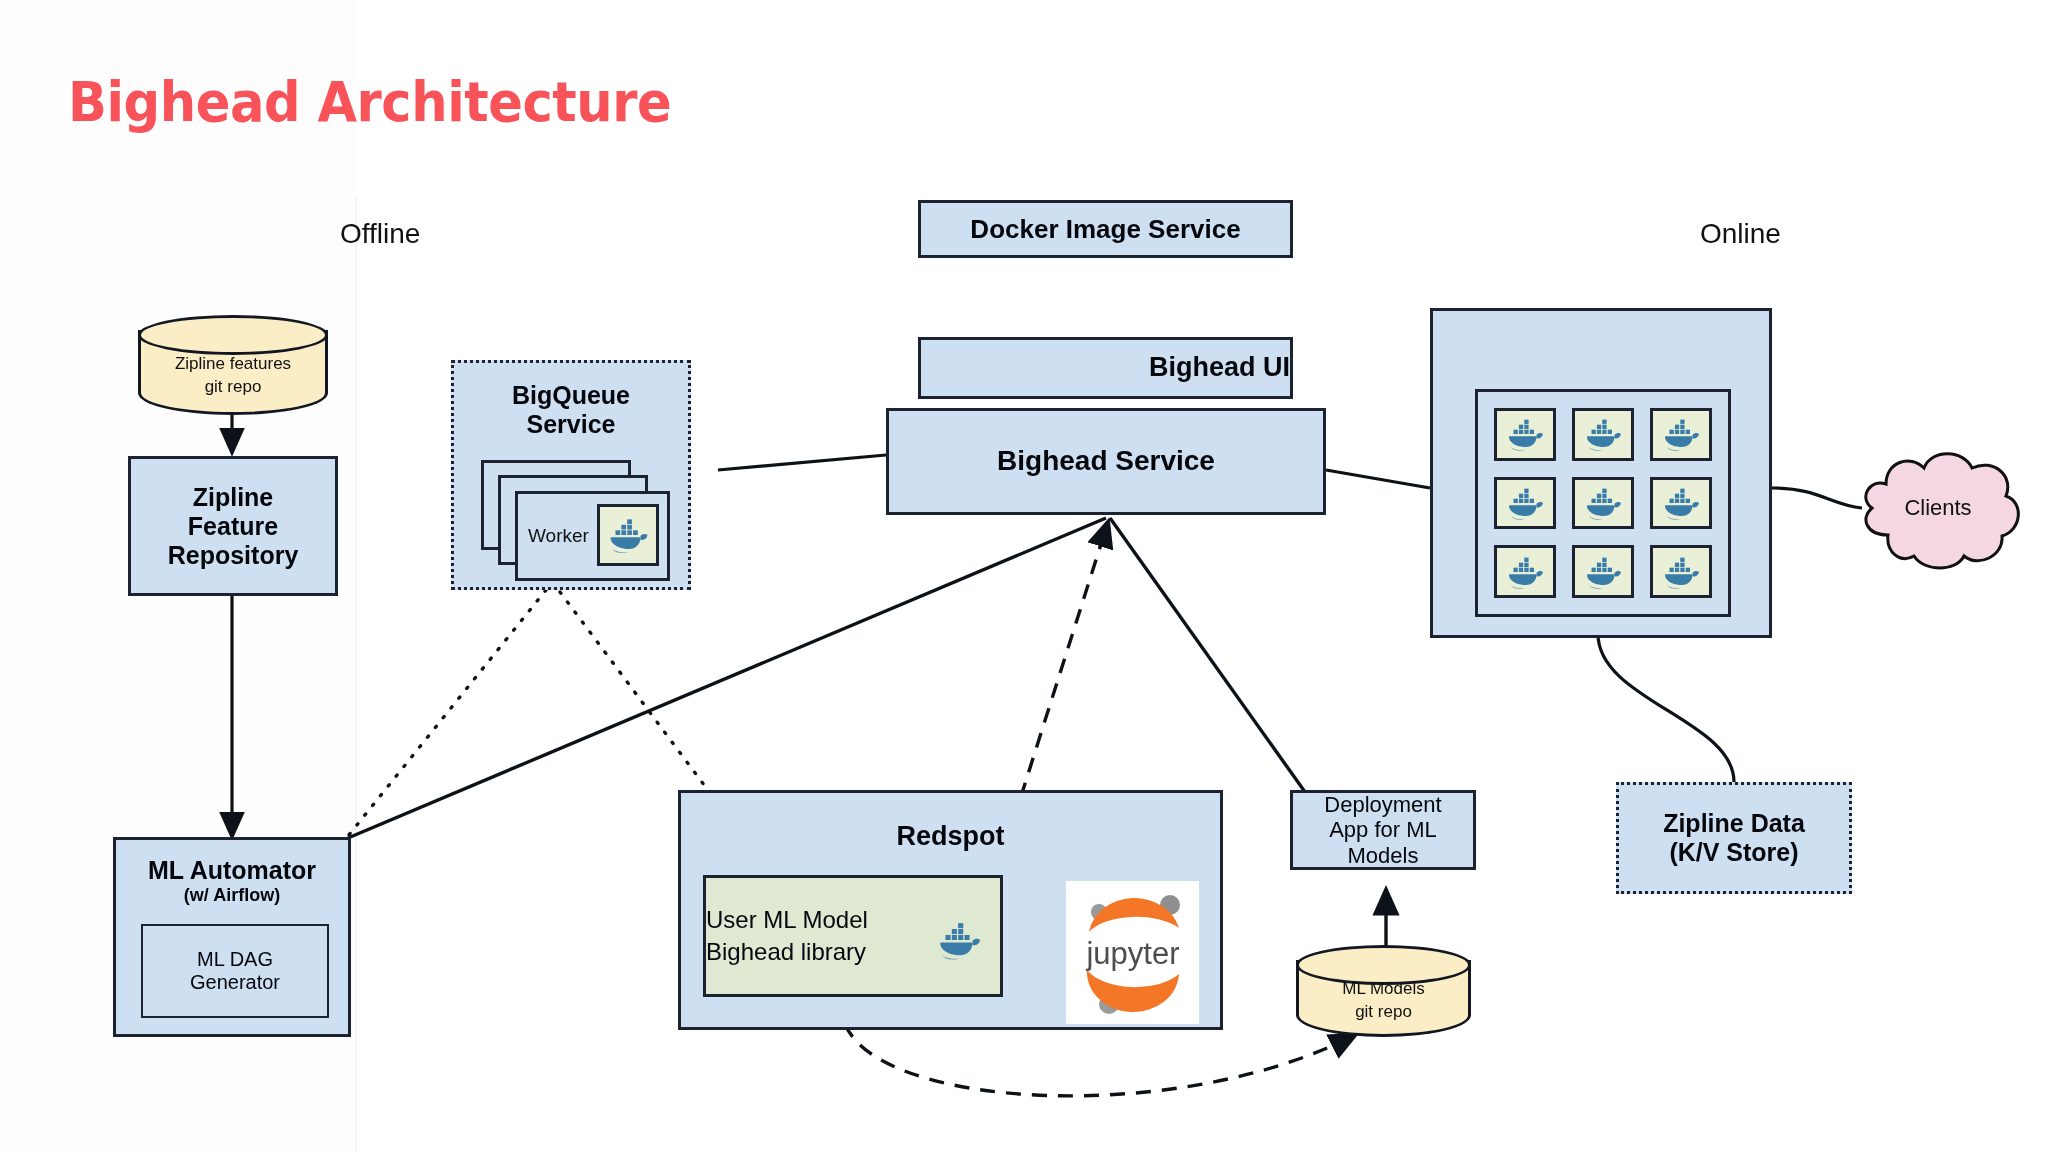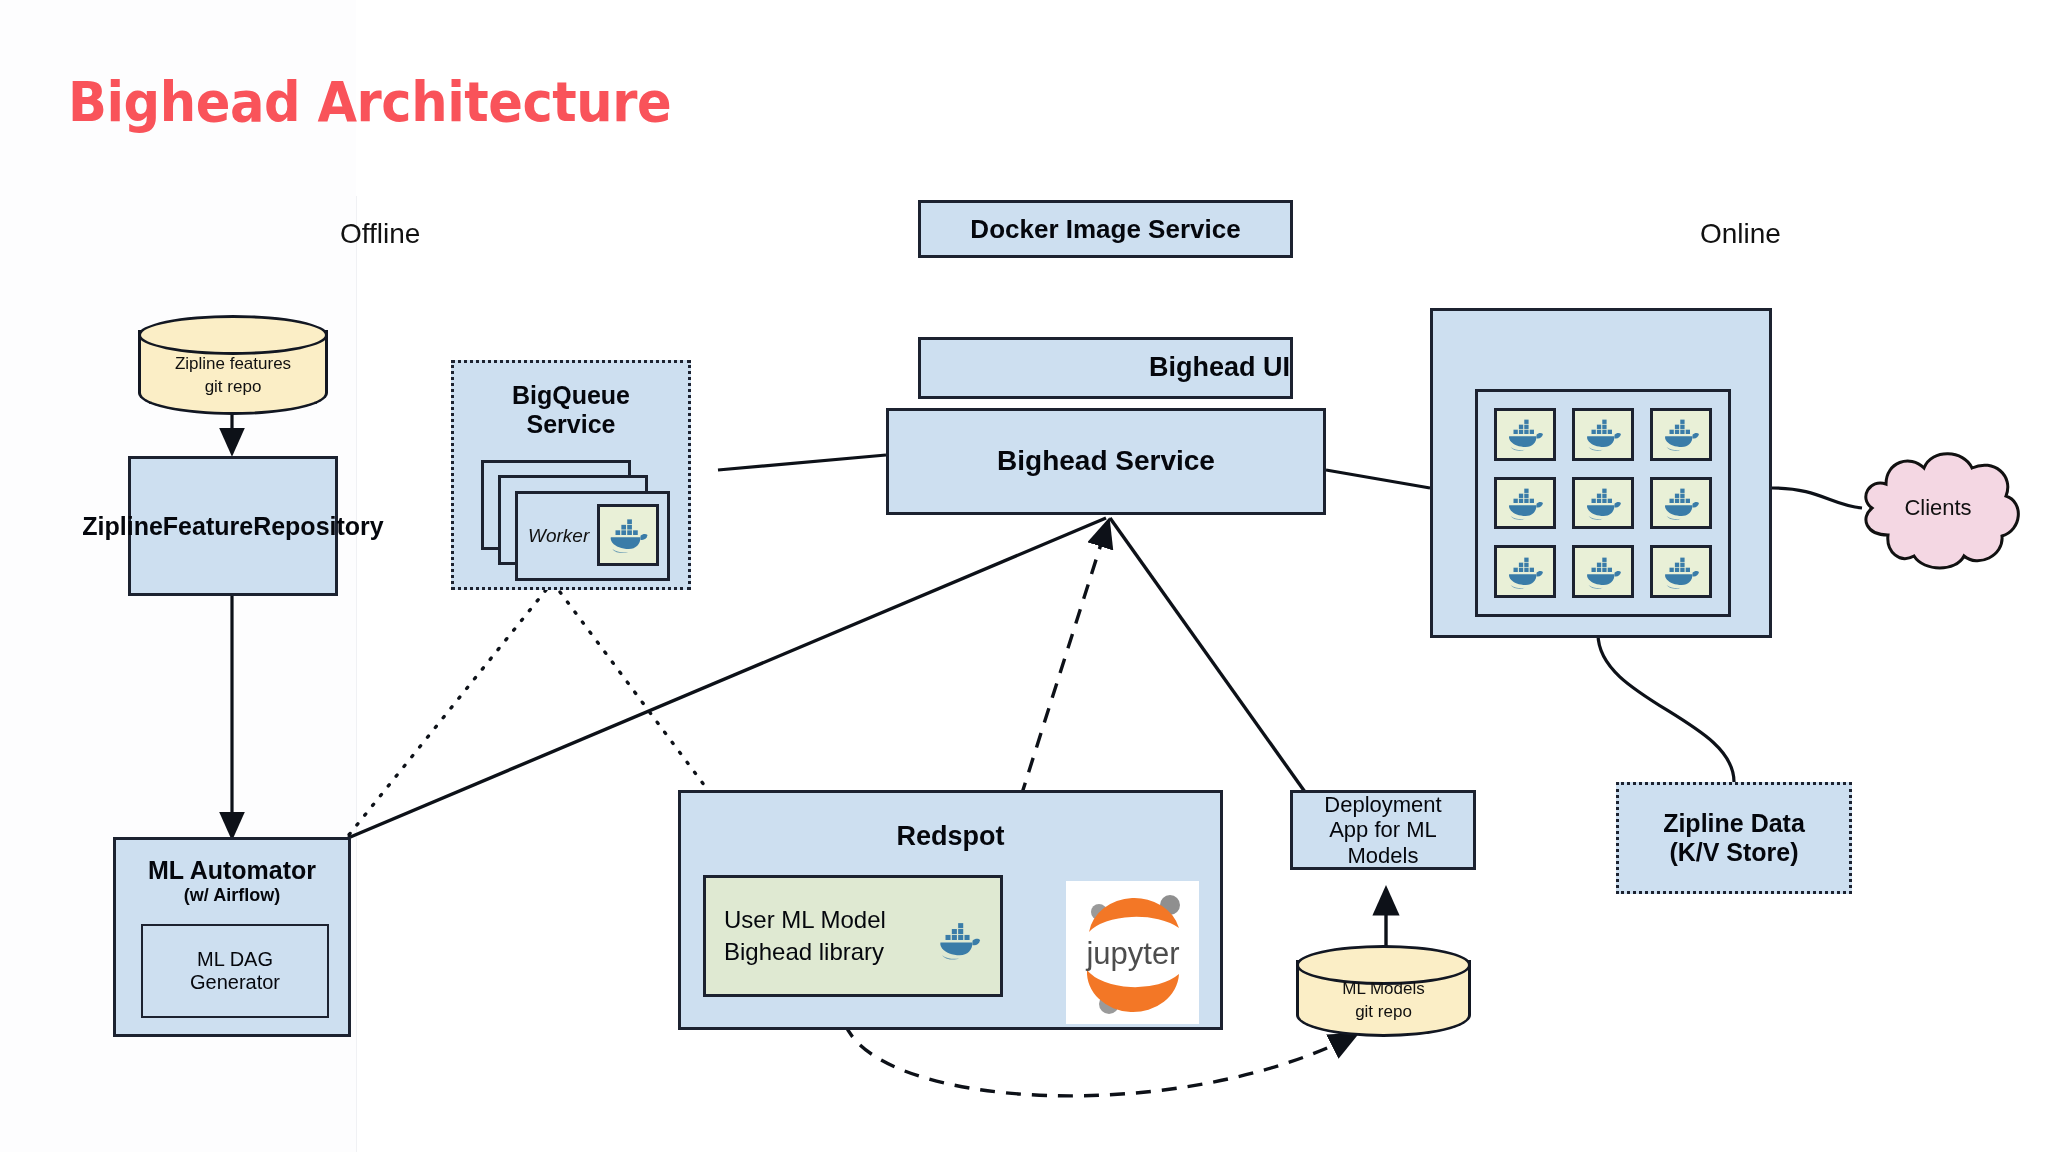--- a/index.html
+++ b/index.html
@@ -131,21 +131,21 @@
 
   <div class="cyl" style="left:138px;top:315px;width:190px;height:100px;">
     <div class="body"></div>
     <div class="top"></div>
     <div class="lbl">
       <div>Zipline features</div>
       <div>git repo</div>
     </div>
   </div>
 
-  <div class="box bold" style="left:128px;top:456px;width:210px;height:140px;font-size:25px;flex-direction:row;">
+  <div class="box bold" style="left:128px;top:456px;width:210px;height:140px;font-size:25px;flex-direction:column;">
     <div>Zipline</div>
     <div>Feature</div>
     <div>Repository</div>
   </div>
 
   <div class="box" style="left:113px;top:837px;width:238px;height:200px;flex-direction:column;justify-content:flex-start;padding-top:16px;">
     <div style="font-weight:bold;font-size:25px;">ML Automator</div>
     <div style="font-weight:bold;font-size:18px;">(w/ Airflow)</div>
     <div class="box thin" style="position:absolute;left:25px;top:84px;width:188px;height:94px;flex-direction:column;font-size:20px;">
       <div>ML DAG</div>
@@ -154,21 +154,21 @@
   </div>
 
   <div class="box dotted" style="left:440px;top:360px;width:240px;height:230px;display:block;background:#cddff0;margin-left:11px;">
     <div style="position:absolute;left:0;right:0;top:18px;text-align:center;font-weight:bold;font-size:25px;line-height:1.16;">
       <div>BigQueue</div>
       <div>Service</div>
     </div>
     <div class="stack-card" style="left:27px;top:97px;width:150px;height:90px;"></div>
     <div class="stack-card" style="left:44px;top:112px;width:150px;height:90px;"></div>
     <div class="stack-card" style="left:61px;top:128px;width:155px;height:90px;display:flex;align-items:center;">
-      <span style="font-size:19px;color:#111;margin-left:10px;font-style:italic;">Worker</span>
+      <span style="font-size:19px;color:#111;margin-left:10px;">Worker</span>
       <span class="docker-cell" style="position:absolute;right:8px;top:10px;width:62px;height:62px;">
         <svg viewBox="0 0 64 64" width="50" height="50" aria-hidden="true">
           <g fill="#3a7ca8">
             <rect x="16" y="26" width="6" height="6"></rect>
               <rect x="23.5" y="26" width="6" height="6"></rect>
             <rect x="31" y="26" width="6" height="6"></rect>
               <rect x="38.5" y="26" width="6" height="6"></rect>
             <rect x="23.5" y="19" width="6" height="6"></rect>
               <rect x="31" y="19" width="6" height="6"></rect>
             <rect x="31" y="12" width="6" height="6"></rect>
@@ -351,21 +351,21 @@
     <div class="lbl">Clients</div>
   </div>
 
   <div class="box bold dotted" style="left:1616px;top:782px;width:236px;height:112px;font-size:25px;flex-direction:column;">
     <div>Zipline Data</div>
     <div>(K/V Store)</div>
   </div>
 
   <div class="box" style="left:678px;top:790px;width:545px;height:240px;display:block;">
     <div style="position:absolute;left:0;right:0;top:28px;text-align:center;font-weight:bold;font-size:27px;">Redspot</div>
-    <div class="box green" style="left:22px;top:82px;width:300px;height:122px;justify-content:flex-start;padding-left:18px;">
+    <div class="box green" style="left:22px;top:82px;width:300px;height:122px;justify-content:flex-start;">
       <div style="font-size:24px;text-align:left;line-height:1.35;">
         <div>User ML Model</div>
         <div>Bighead library</div>
       </div>
       <span style="position:absolute;right:14px;bottom:22px;">
         <svg viewBox="0 0 64 64" width="54" height="54">
             <g fill="#3a7ca8">
               <rect x="16" y="26" width="6" height="6"></rect>
               <rect x="23.5" y="26" width="6" height="6"></rect>
               <rect x="31" y="26" width="6" height="6"></rect>

